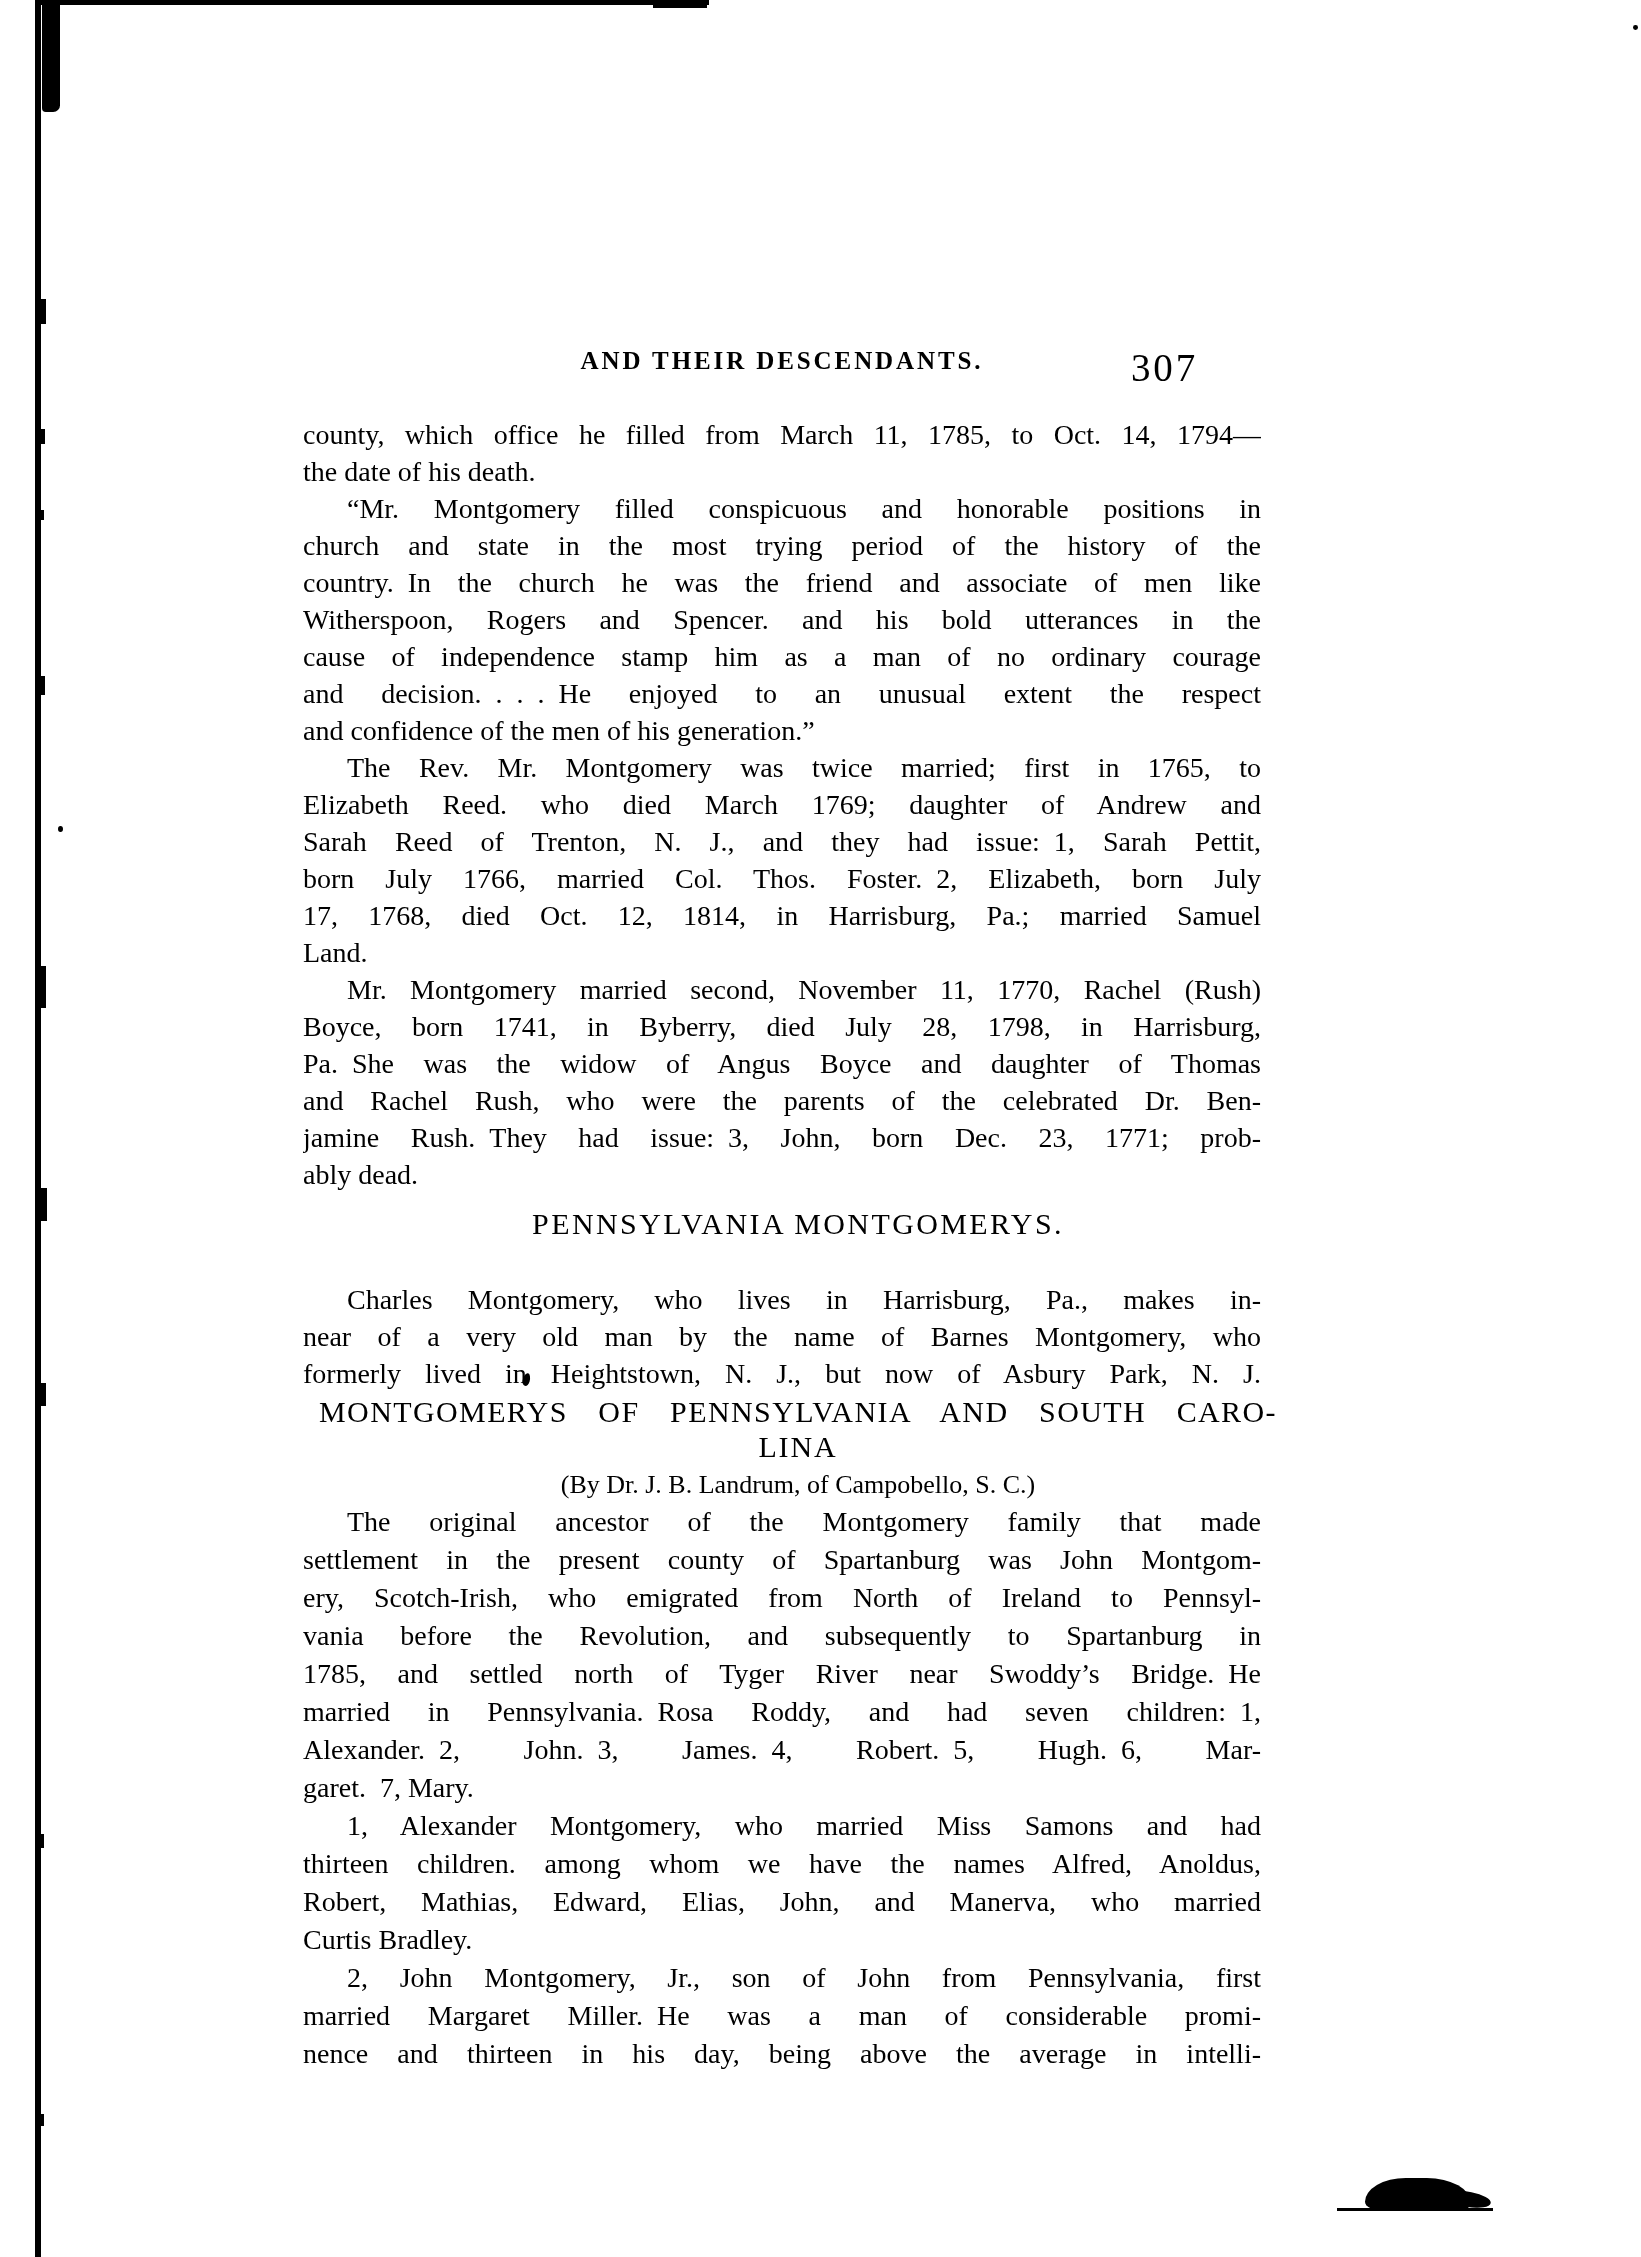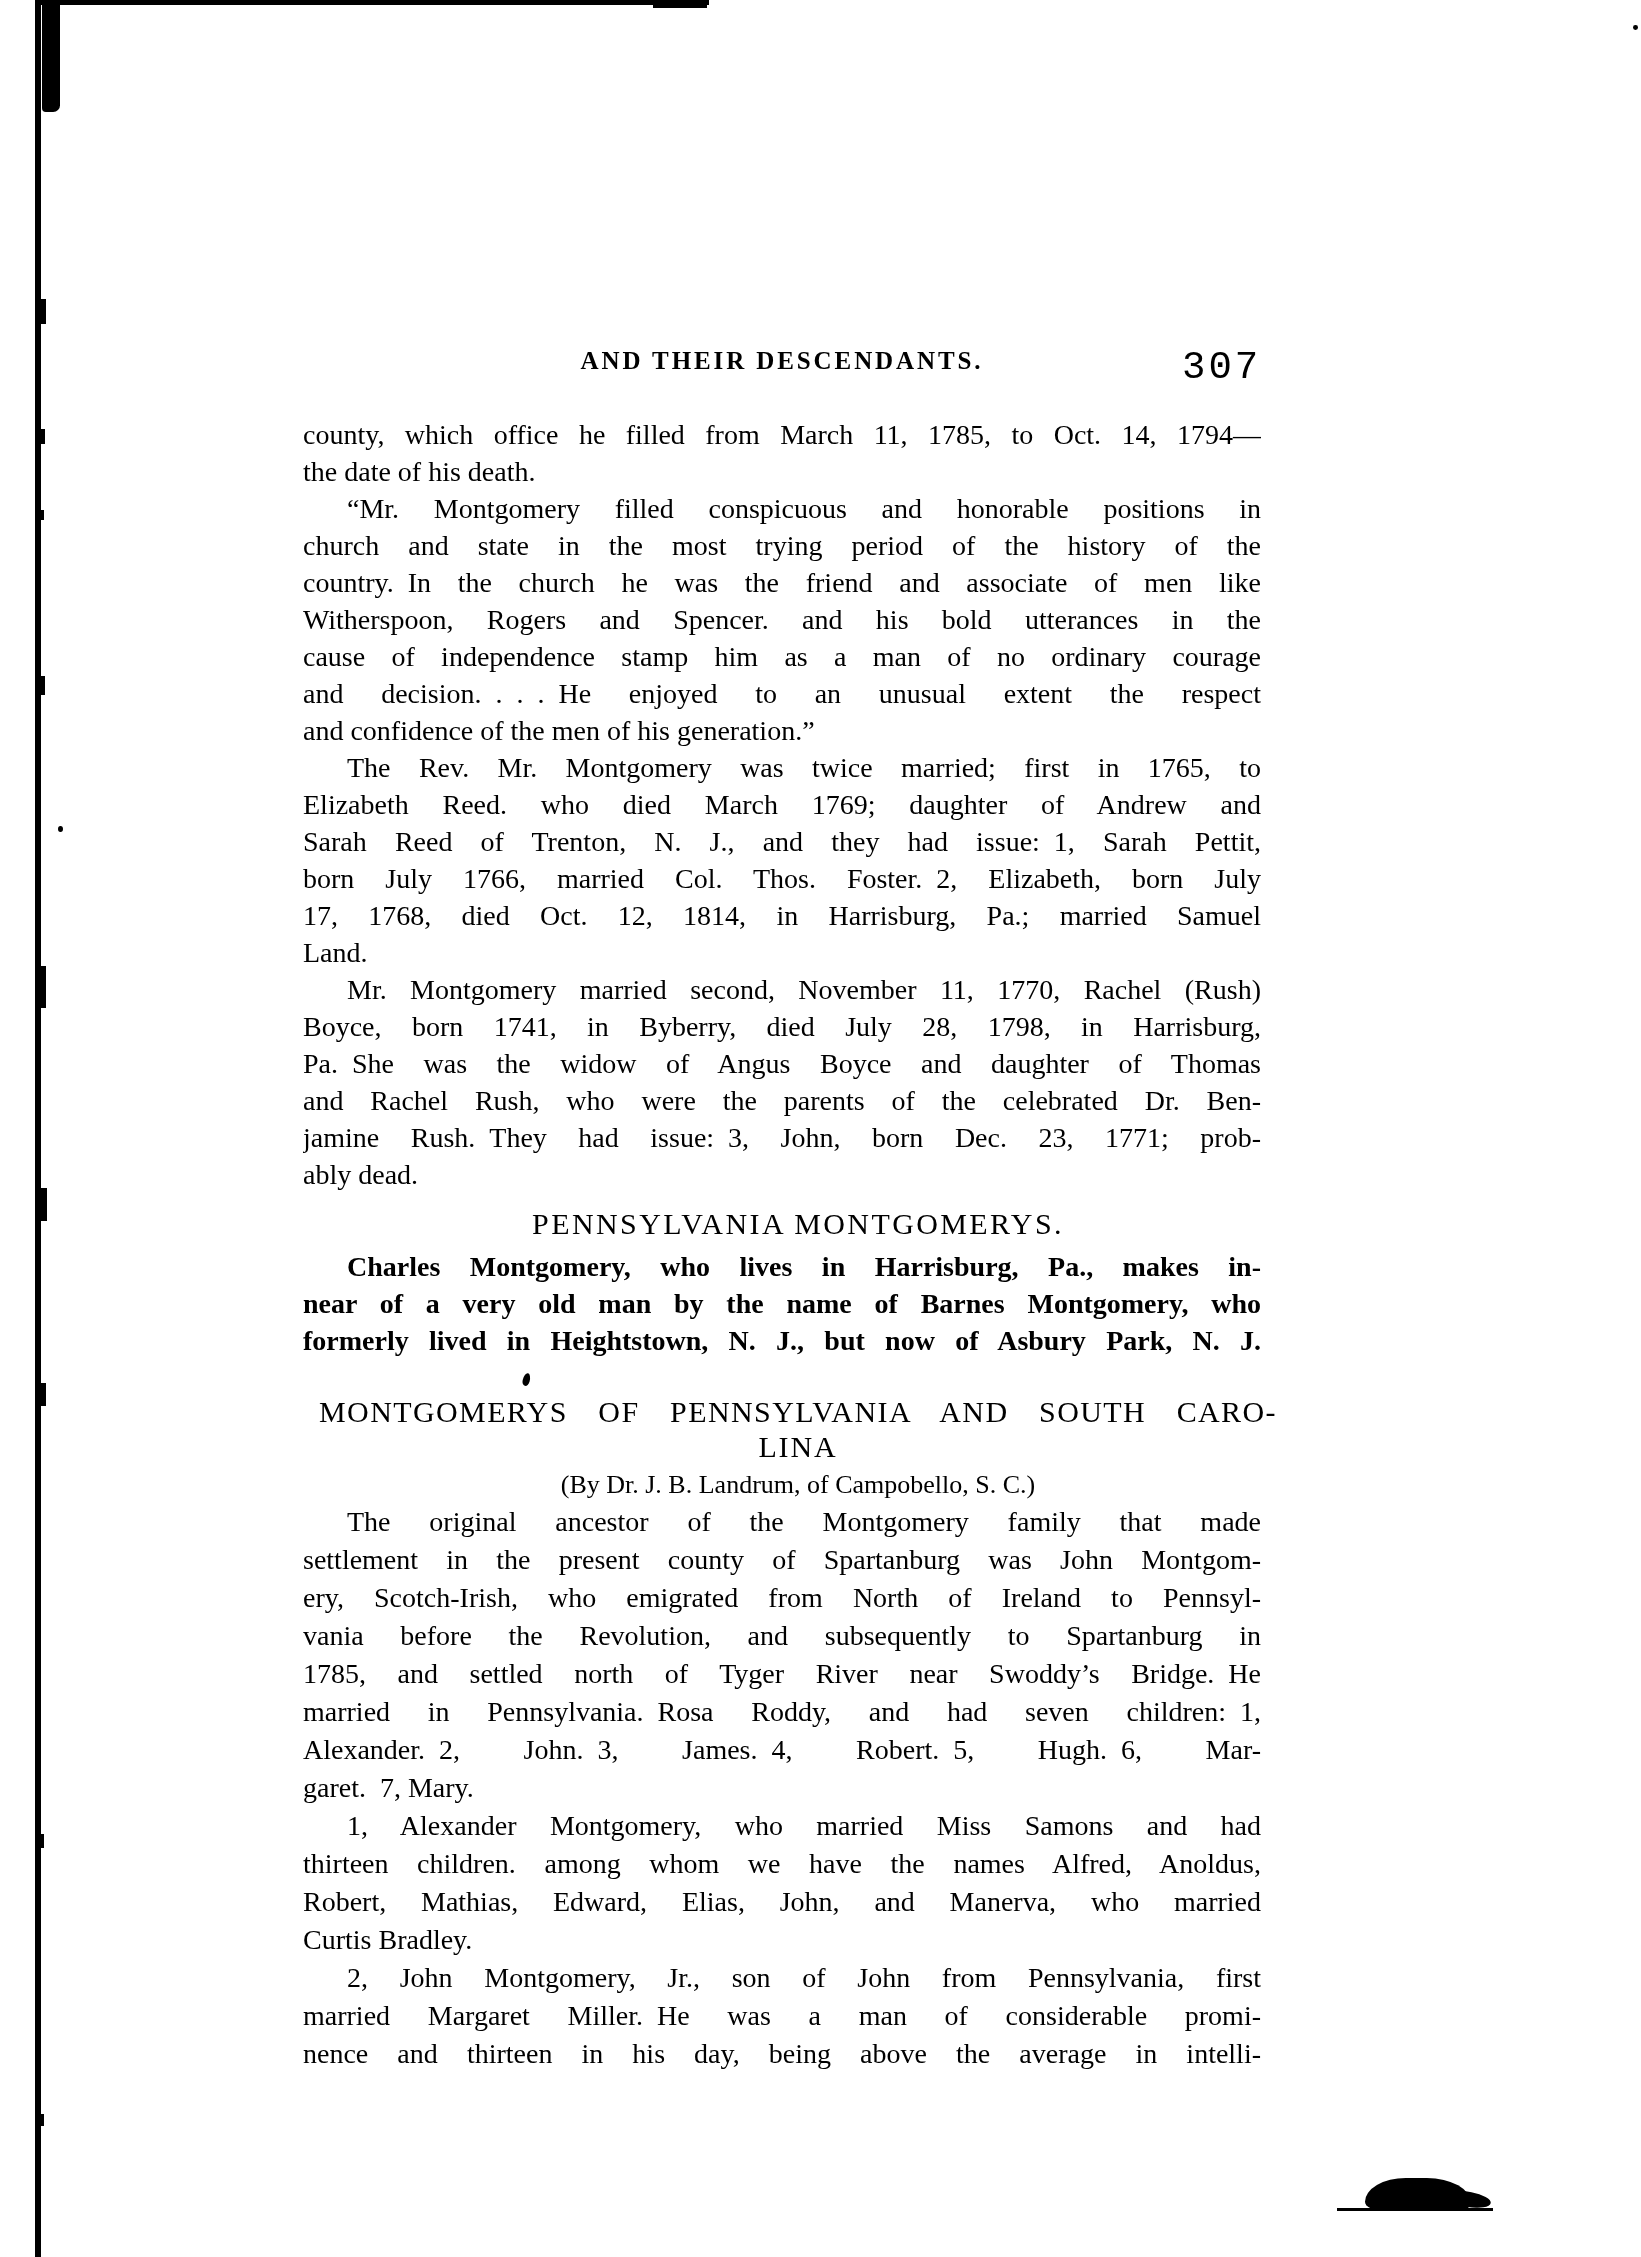--- a/index.html
+++ b/index.html
@@ -7,21 +7,21 @@
     position:relative;width:1641px;height:2257px;background:#ffffff;
     font-family:"Liberation Serif","DejaVu Serif",serif;color:#000;overflow:hidden;margin-left:35px;
   }
   .art{position:absolute;background:#000;}
   .running-head{
     position:absolute;left:268px;top:341px;width:958px;height:39px;line-height:39px;
     text-align:center;font-size:25px;letter-spacing:2.9px;font-weight:bold;
   }
   .page-num{
     position:absolute;left:1033px;top:346px;width:193px;height:44px;line-height:44px;
-    text-align:right;font-size:39px;letter-spacing:2.9px;font-family:Liberation Mono, monospace;
+    text-align:center;font-size:39px;letter-spacing:2.9px;
   }
   .block{position:absolute;left:268px;width:958px;font-size:28px;}
   .b38 .line{height:37px;line-height:37px;}
   .b39 .line{height:38px;line-height:38px;}
   .line{overflow:hidden;}
   .line.j{text-align:justify;text-align-last:justify;}
   .line.indent{text-indent:44px;}
   .heading,.byline{position:absolute;left:284px;width:958px;height:39px;line-height:39px;}
   .heading.h1{top:1204px;text-align:center;font-size:30px;letter-spacing:2.4px;}
   .heading.h2a{top:1392px;text-align:justify;text-align-last:justify;font-size:30px;letter-spacing:1.4px;}
@@ -75,21 +75,21 @@
       <div class="line j indent">Mr. Montgomery married second, November 11, 1770, Rachel (Rush)</div>
       <div class="line j">Boyce, born 1741, in Byberry, died July 28, 1798, in Harrisburg,</div>
       <div class="line j">Pa. She was the widow of Angus Boyce and daughter of Thomas</div>
       <div class="line j">and Rachel Rush, who were the parents of the celebrated Dr. Ben-</div>
       <div class="line j">jamine Rush. They had issue: 3, John, born Dec. 23, 1771; prob-</div>
       <div class="line">ably dead.</div>
     </div>
 
   <div class="heading h1">PENNSYLVANIA MONTGOMERYS.</div>
 
-  <div class="block b38" style="top:1248px;font-weight:bold;">
+  <div class="block b38" style="top:1281px;">
       <div class="line j indent">Charles Montgomery, who lives in Harrisburg, Pa., makes in-</div>
       <div class="line j">near of a very old man by the name of Barnes Montgomery, who</div>
       <div class="line j">formerly lived in Heightstown, N. J., but now of Asbury Park, N. J.</div>
     </div>
 
   <div class="heading h2a">MONTGOMERYS OF PENNSYLVANIA AND SOUTH CARO-</div>
   <div class="heading h2b">LINA</div>
   <div class="byline">(By Dr. J. B. Landrum, of Campobello, S. C.)</div>
 
   <div class="block b39" style="top:1503px;">

